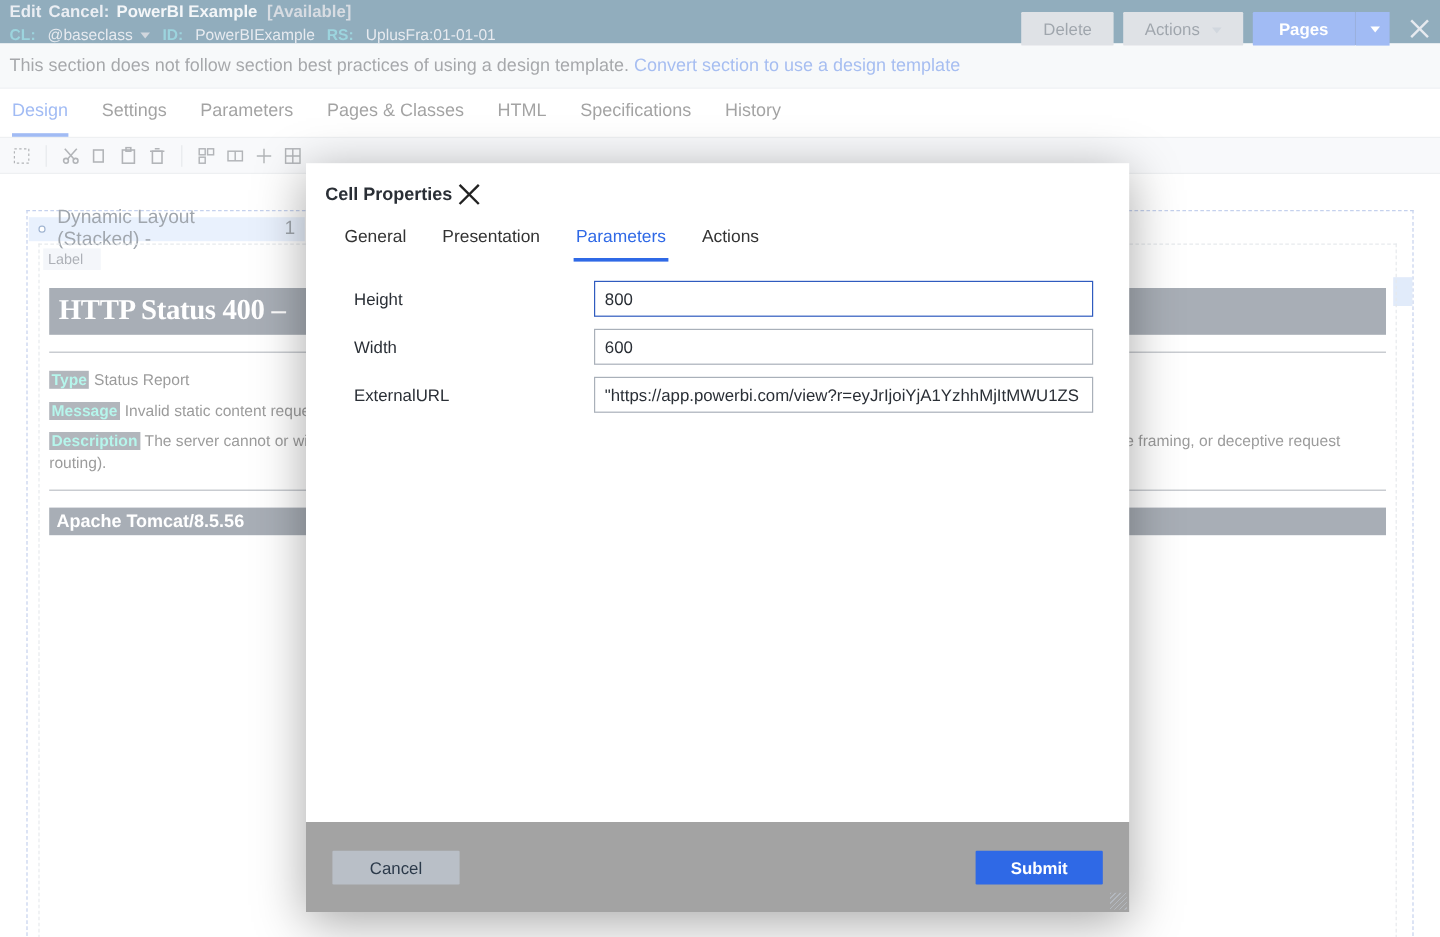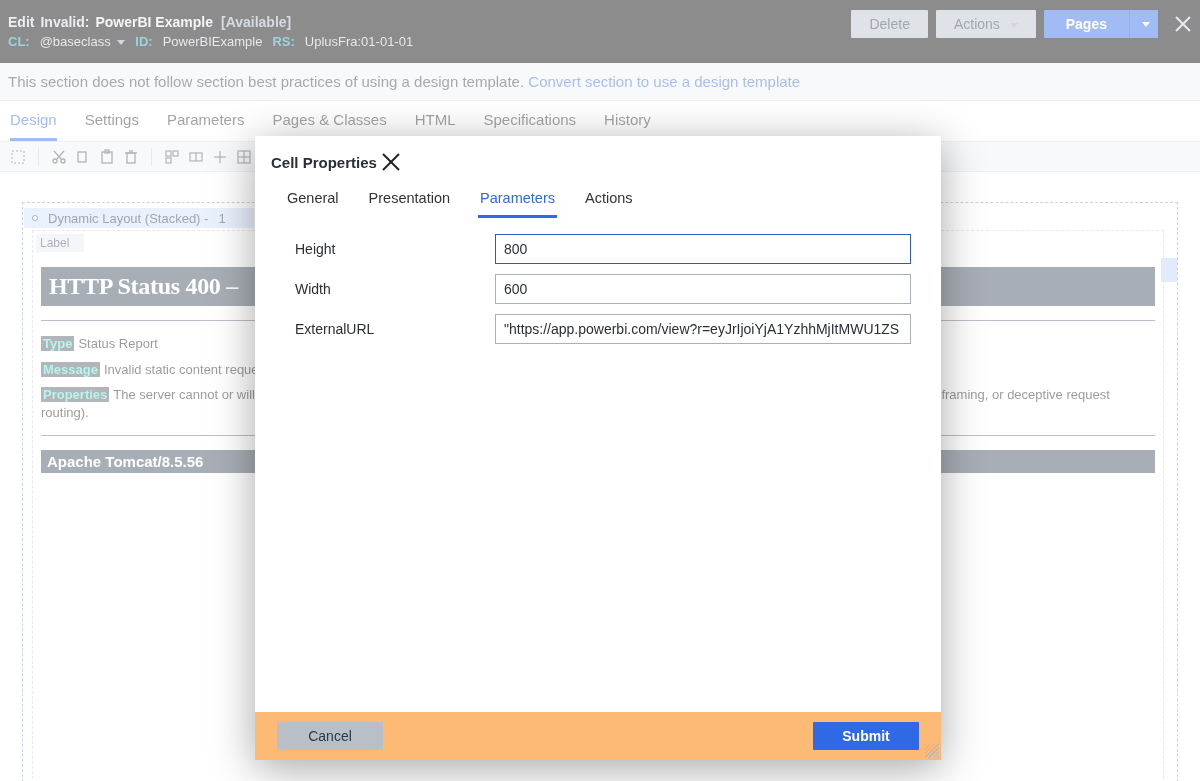--- a/index.html
+++ b/index.html
@@ -1,20 +1,20 @@
 <!DOCTYPE html>
 <html><head>
   <meta charset="utf-8">
   <style>
     * { box-sizing: border-box; margin: 0; padding: 0; }
     html, body { width: 1200px; height: 781px; font-family: Arial, Helvetica, sans-serif; overflow: hidden; background: #fff; }
     body { position: relative; }
 
     
-    .top-header { background: #000000; color: #c9d1dc; height: 63px; padding: 0 8px; display: flex; flex-direction: column; justify-content: center; position: relative; }
+    .top-header { background: #0c4a6e; color: #c9d1dc; height: 36px; padding: 0 8px; display: flex; flex-direction: column; justify-content: center; position: relative; }
     .top-header-row1 { display: flex; align-items: center; gap: 6px; font-size: 14px; font-weight: 700; color: #d2dae5; }
     .top-header-row1 .title-emph { color: #e5eaf0; }
     .top-header-row1 .avail { color: #a6b1bf; font-weight: 600; margin-left: 2px; }
     .top-header-row2 { display: flex; align-items: center; gap: 10px; font-size: 13px; margin-top: 4px; }
     .kv-label { color: #25a1b5; font-weight: 700; }
     .kv-val { color: #c9d1dc; }
     .chev-down { display:inline-block; width:0; height:0; border-left:4px solid transparent; border-right:4px solid transparent; border-top:5px solid #9aa6b5; margin-left:3px; vertical-align: middle; }
 
     .top-right-actions { position: absolute; right: 6px; top: 10px; display: flex; align-items: center; gap: 8px; }
     .btn-light { background: #b9bfc7; color: #2c3a4a; border: none; height: 28px; padding: 0 18px; font-size: 14px; cursor: pointer; border-radius: 1px; font-weight: 500;}
@@ -39,21 +39,21 @@
     
     .toolbar { height: 30px; background: #f0f2f5; border-bottom: 1px solid #d9dde2; display: flex; align-items: center; padding: 0 10px; gap: 8px; font-size: 13px; color: #666; }
     .toolbar .sep { width: 1px; height: 18px; background: #c9cfd6; margin: 0 4px; }
     .toolbar .ticon { width: 16px; height: 16px; display: inline-flex; align-items: center; justify-content: center; color: #545a62; }
     .toolbar .ticon svg { stroke: #545a62; }
 
     
     .canvas { position: relative; padding: 30px 14px 14px 14px; height: 660px; background: #fff; }
     .outer-dashed { position: absolute; left: 22px; right: 22px; top: 30px; bottom: 10px; border: 1px dashed #7f9ad8; }
     .outer-side-handle { position: absolute; right: 0; top: 55px; width: 16px; height: 24px; background: #bcd2f4; }
-    .layout-header { position: absolute; left: 24px; top: 36px; height: 20px; background: #cfe0fb; display: flex; align-items: center; font-size: 13px; color: #2d3a4a; gap: 10px; padding: 0 8px; width: 230px; }
+    .layout-header { position: absolute; left: 24px; top: 36px; height: 20px; background: #cfe0fb; display: flex; align-items: center; font-size: 16px; color: #2d3a4a; gap: 10px; padding: 0 8px; width: 230px; }
     .layout-header .dot { width: 6px; height: 6px; border-radius: 50%; border: 1px solid #2f5b9a; background: #fff; }
     .inner-dashed { position: absolute; left: 32px; right: 36px; top: 58px; bottom: 18px; border: 1px dashed #c9cfd6; padding: 8px 8px 8px 8px; overflow: hidden; }
     .label-tag { position: absolute; left: 36px; top: 62px; width: 48px; background: #e7ecf3; font-size: 12px; color: #4a5160; padding: 2px 4px; }
 
     .content-area { margin-top: 28px; padding: 0 0 0 0; }
     .h1-bar { background: #3f4c5e; color: #fff; font-family: Georgia, 'Times New Roman', serif; font-weight: 700; font-size: 24px; padding: 6px 8px; letter-spacing: -0.3px; }
     .hr-line { border: none; border-top: 1px solid #6a7381; margin: 14px 0; }
     .kv-line { font-family: Arial, Helvetica, sans-serif; font-size: 13px; color: #222; margin-bottom: 8px; line-height: 1.35; }
     .kv-line b { background: #545d6a; color: #5eead4; padding: 0 2px; font-weight: 700; margin-right: 4px; font-family: Arial; }
     .footer-bar { background: #3f4c5e; color: #fff; font-size: 15px; font-weight: 700; padding: 3px 6px; font-family: Arial; }
@@ -76,34 +76,34 @@
     .modal-tabs { display: flex; gap: 26px; padding: 0 0 0 30px; font-size: 14.5px; color: #333; }
     .modal-tab { padding: 6px 2px 9px 2px; cursor: pointer; border-bottom: 3px solid transparent; }
     .modal-tab.active { color: #2f69e6; border-bottom-color: #2f69e6; }
 
     .modal-body { flex: 1; padding: 16px 30px 10px 40px; overflow: auto; }
     .form-row { display: flex; align-items: center; margin-bottom: 10px; }
     .form-row .flabel { width: 200px; font-size: 14px; color: #2a2f36; }
     .form-row input.finput { flex: 1; height: 30px; border: 1px solid #a9b0b9; padding: 0 8px; font-size: 14px; color: #2a2f36; outline: none; }
     .form-row.first input.finput { border-color: #2f5bbf; }
 
-    .modal-footer { background: #fdba74; height: 48px; display: flex; align-items: center; justify-content: space-between; padding: 0 22px; position: relative; }
+    .modal-footer { background: #a3a3a3; height: 75px; display: flex; align-items: center; justify-content: space-between; padding: 0 22px; position: relative; }
     .modal-footer .btn-light { min-width: 106px; }
     .modal-footer .btn-primary { min-width: 106px; }
     .resize-grip { position: absolute; right: 2px; bottom: 2px; width: 14px; height: 14px; background: repeating-linear-gradient(135deg, #b3b8bf 0, #b3b8bf 1px, transparent 1px, transparent 3px); }
 
     svg { display: block; }
   </style>
 </head>
 <body>
 
 <div class="top-header">
   <div class="top-header-row1">
     <span>Edit</span>
-    <span>Invalid:</span>
+    <span>Cancel:</span>
     <span class="title-emph">PowerBI Example</span>
     <span class="avail">[Available]</span>
   </div>
   <div class="top-header-row2">
     <span class="kv-label">CL:</span>
     <span class="kv-val">
       <span>@baseclass</span>
       <span class="chev-down"></span>
     </span>
     <span class="kv-label">ID:</span>
@@ -219,21 +219,21 @@
     <span>Dynamic Layout (Stacked) -</span>
     <span>1</span>
   </div>
   <div class="label-tag">Label</div>
   <div class="inner-dashed">
     <div class="content-area">
       <div class="h1-bar">HTTP Status 400 – </div>
       <hr class="hr-line">
       <div class="kv-line"><b>Type</b><span>Status Report</span></div>
       <div class="kv-line"><b>Message</b><span>Invalid static content request</span></div>
-      <div class="kv-line"><b>Properties</b><span>The server cannot or will not process the request due to something perceived as a client error (e.g., malformed request syntax, invalid message framing, or deceptive request routing).</span></div>
+      <div class="kv-line"><b>Description</b><span>The server cannot or will not process the request due to something perceived as a client error (e.g., malformed request syntax, invalid message framing, or deceptive request routing).</span></div>
       <hr class="hr-line">
       <div class="footer-bar">Apache Tomcat/8.5.56</div>
     </div>
   </div>
 </div>
 
 <div class="scrim"></div>
 
 <div class="modal">
   <div class="modal-header">

